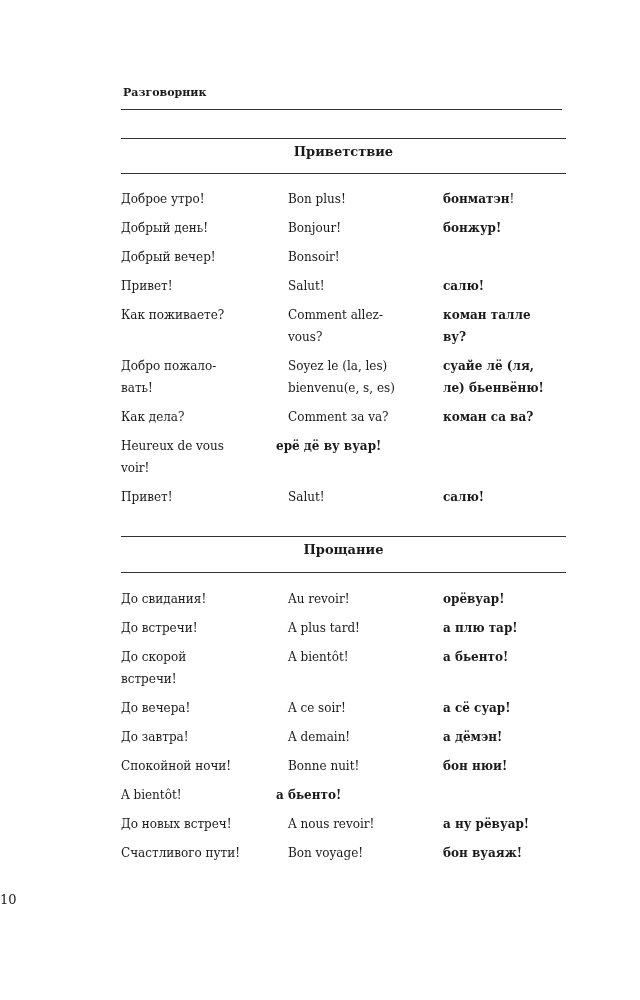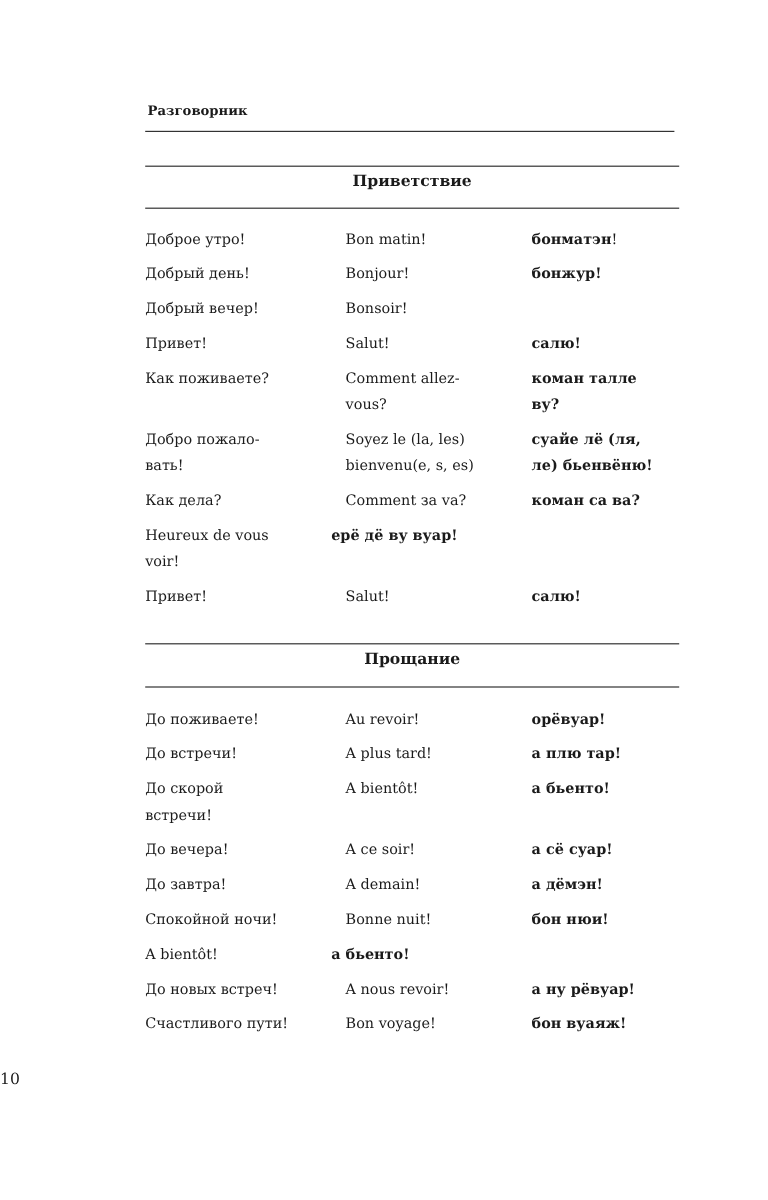--- a/index.html
+++ b/index.html
@@ -23,21 +23,21 @@
 
 <div class="running-head">Разговорник</div>
 <div class="rule top"></div>
 
 <div class="rule" style="top:138px;width:445px;"></div>
 <div class="section-title" style="top:144px;">Приветствие</div>
 <div class="rule" style="top:173px;width:445px;"></div>
 <div class="rows" style="top:188px;">
     <div class="row">
       <div class="c1">Доброе утро!</div>
-      <div class="c2">Bon matin!</div>
+      <div class="c2">Bon plus!</div>
       <div class="c3"><span>бонматэн</span><span class="nb">!</span></div>
     </div>
     <div class="row">
       <div class="c1">Добрый день!</div>
       <div class="c2">Bonjour!</div>
       <div class="c3"><span>бонжур!</span><span class="nb"></span></div>
     </div>
     <div class="row">
       <div class="c1">Добрый вечер!</div>
       <div class="c2">Bonsoir!</div>
@@ -71,21 +71,21 @@
       <div class="c2">Salut!</div>
       <div class="c3"><span>салю!</span><span class="nb"></span></div>
     </div>
   </div>
 
 <div class="rule" style="top:536px;width:445px;"></div>
 <div class="section-title" style="top:542px;">Прощание</div>
 <div class="rule" style="top:572px;width:445px;"></div>
 <div class="rows" style="top:588px;">
     <div class="row">
-      <div class="c1">До поживаете!</div>
+      <div class="c1">До свидания!</div>
       <div class="c2">Au revoir!</div>
       <div class="c3"><span>орёвуар!</span><span class="nb"></span></div>
     </div>
     <div class="row">
       <div class="c1">До встречи!</div>
       <div class="c2">A plus tard!</div>
       <div class="c3"><span>а плю тар!</span><span class="nb"></span></div>
     </div>
     <div class="row">
       <div class="c1">До скорой<br>встречи!</div>

